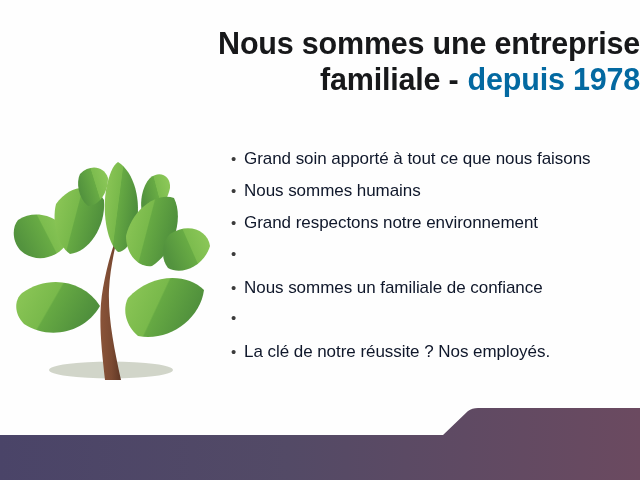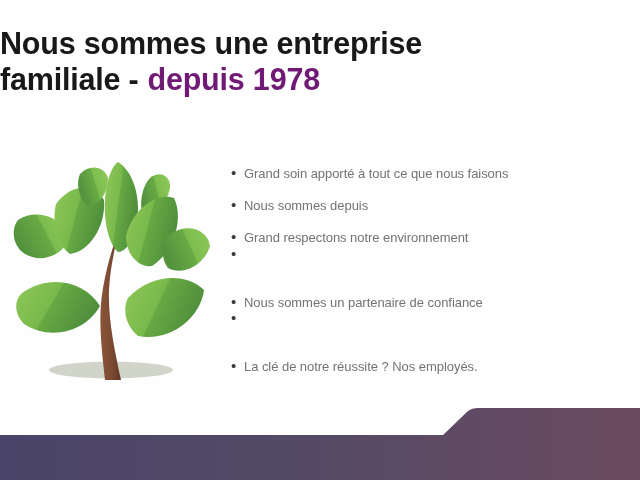--- a/index.html
+++ b/index.html
@@ -20,32 +20,32 @@
     background: #fefefe;
     overflow: hidden;
   }
 
   
   #title-block {
     position: absolute;
     left: 0;
     top: 26px;
     width: 640px;
-    text-align: left;
+    text-align: right;
     line-height: 1.17;
   }
   .title-line {
     font-size: 30.5px;
     font-weight: bold;
     color: #17181a;
     letter-spacing: -0.2px;
     white-space: nowrap;
   }
   .title-accent {
-    color: #701a75;
+    color: #0369a1;
     font-weight: bold;
   }
   .title-gap {
     display: inline-block;
     width: 9px;
   }
 
   
   #bullet-list {
     position: absolute;
@@ -60,25 +60,24 @@
   }
   .bullet-dot {
     width: 13px;
     flex: 0 0 13px;
     font-size: 15px;
     line-height: 1;
     color: #3b3b3b;
     text-align: left;
   }
   .bullet-text {
-    font-size: 13px;
-    color: #737373;
+    font-size: 17px;
+    color: #0f172a;
     white-space: nowrap;
     letter-spacing: -0.05px;
-    margin-top: 17px;
   }
 
   
   #tree-figure {
     position: absolute;
     left: 8px;
     top: 148px;
     width: 210px;
     height: 245px;
   }
@@ -162,32 +161,32 @@
     </svg>
   </div>
 
   <div id="bullet-list">
     <div class="bullet-row">
       <span class="bullet-dot">•</span>
       <span class="bullet-text">Grand soin apporté à tout ce que nous faisons</span>
     </div>
     <div class="bullet-row">
       <span class="bullet-dot">•</span>
-      <span class="bullet-text">Nous sommes depuis</span>
+      <span class="bullet-text">Nous sommes humains</span>
     </div>
     <div class="bullet-row">
       <span class="bullet-dot">•</span>
       <span class="bullet-text">Grand respectons notre environnement</span>
     </div>
     <div class="bullet-row">
       <span class="bullet-dot">•</span>
     </div>
     <div class="bullet-row">
       <span class="bullet-dot">•</span>
-      <span class="bullet-text">Nous sommes un partenaire de confiance</span>
+      <span class="bullet-text">Nous sommes un familiale de confiance</span>
     </div>
     <div class="bullet-row">
       <span class="bullet-dot">•</span>
     </div>
     <div class="bullet-row">
       <span class="bullet-dot">•</span>
       <span class="bullet-text">La clé de notre réussite ? Nos employés.</span>
     </div>
   </div>
 

